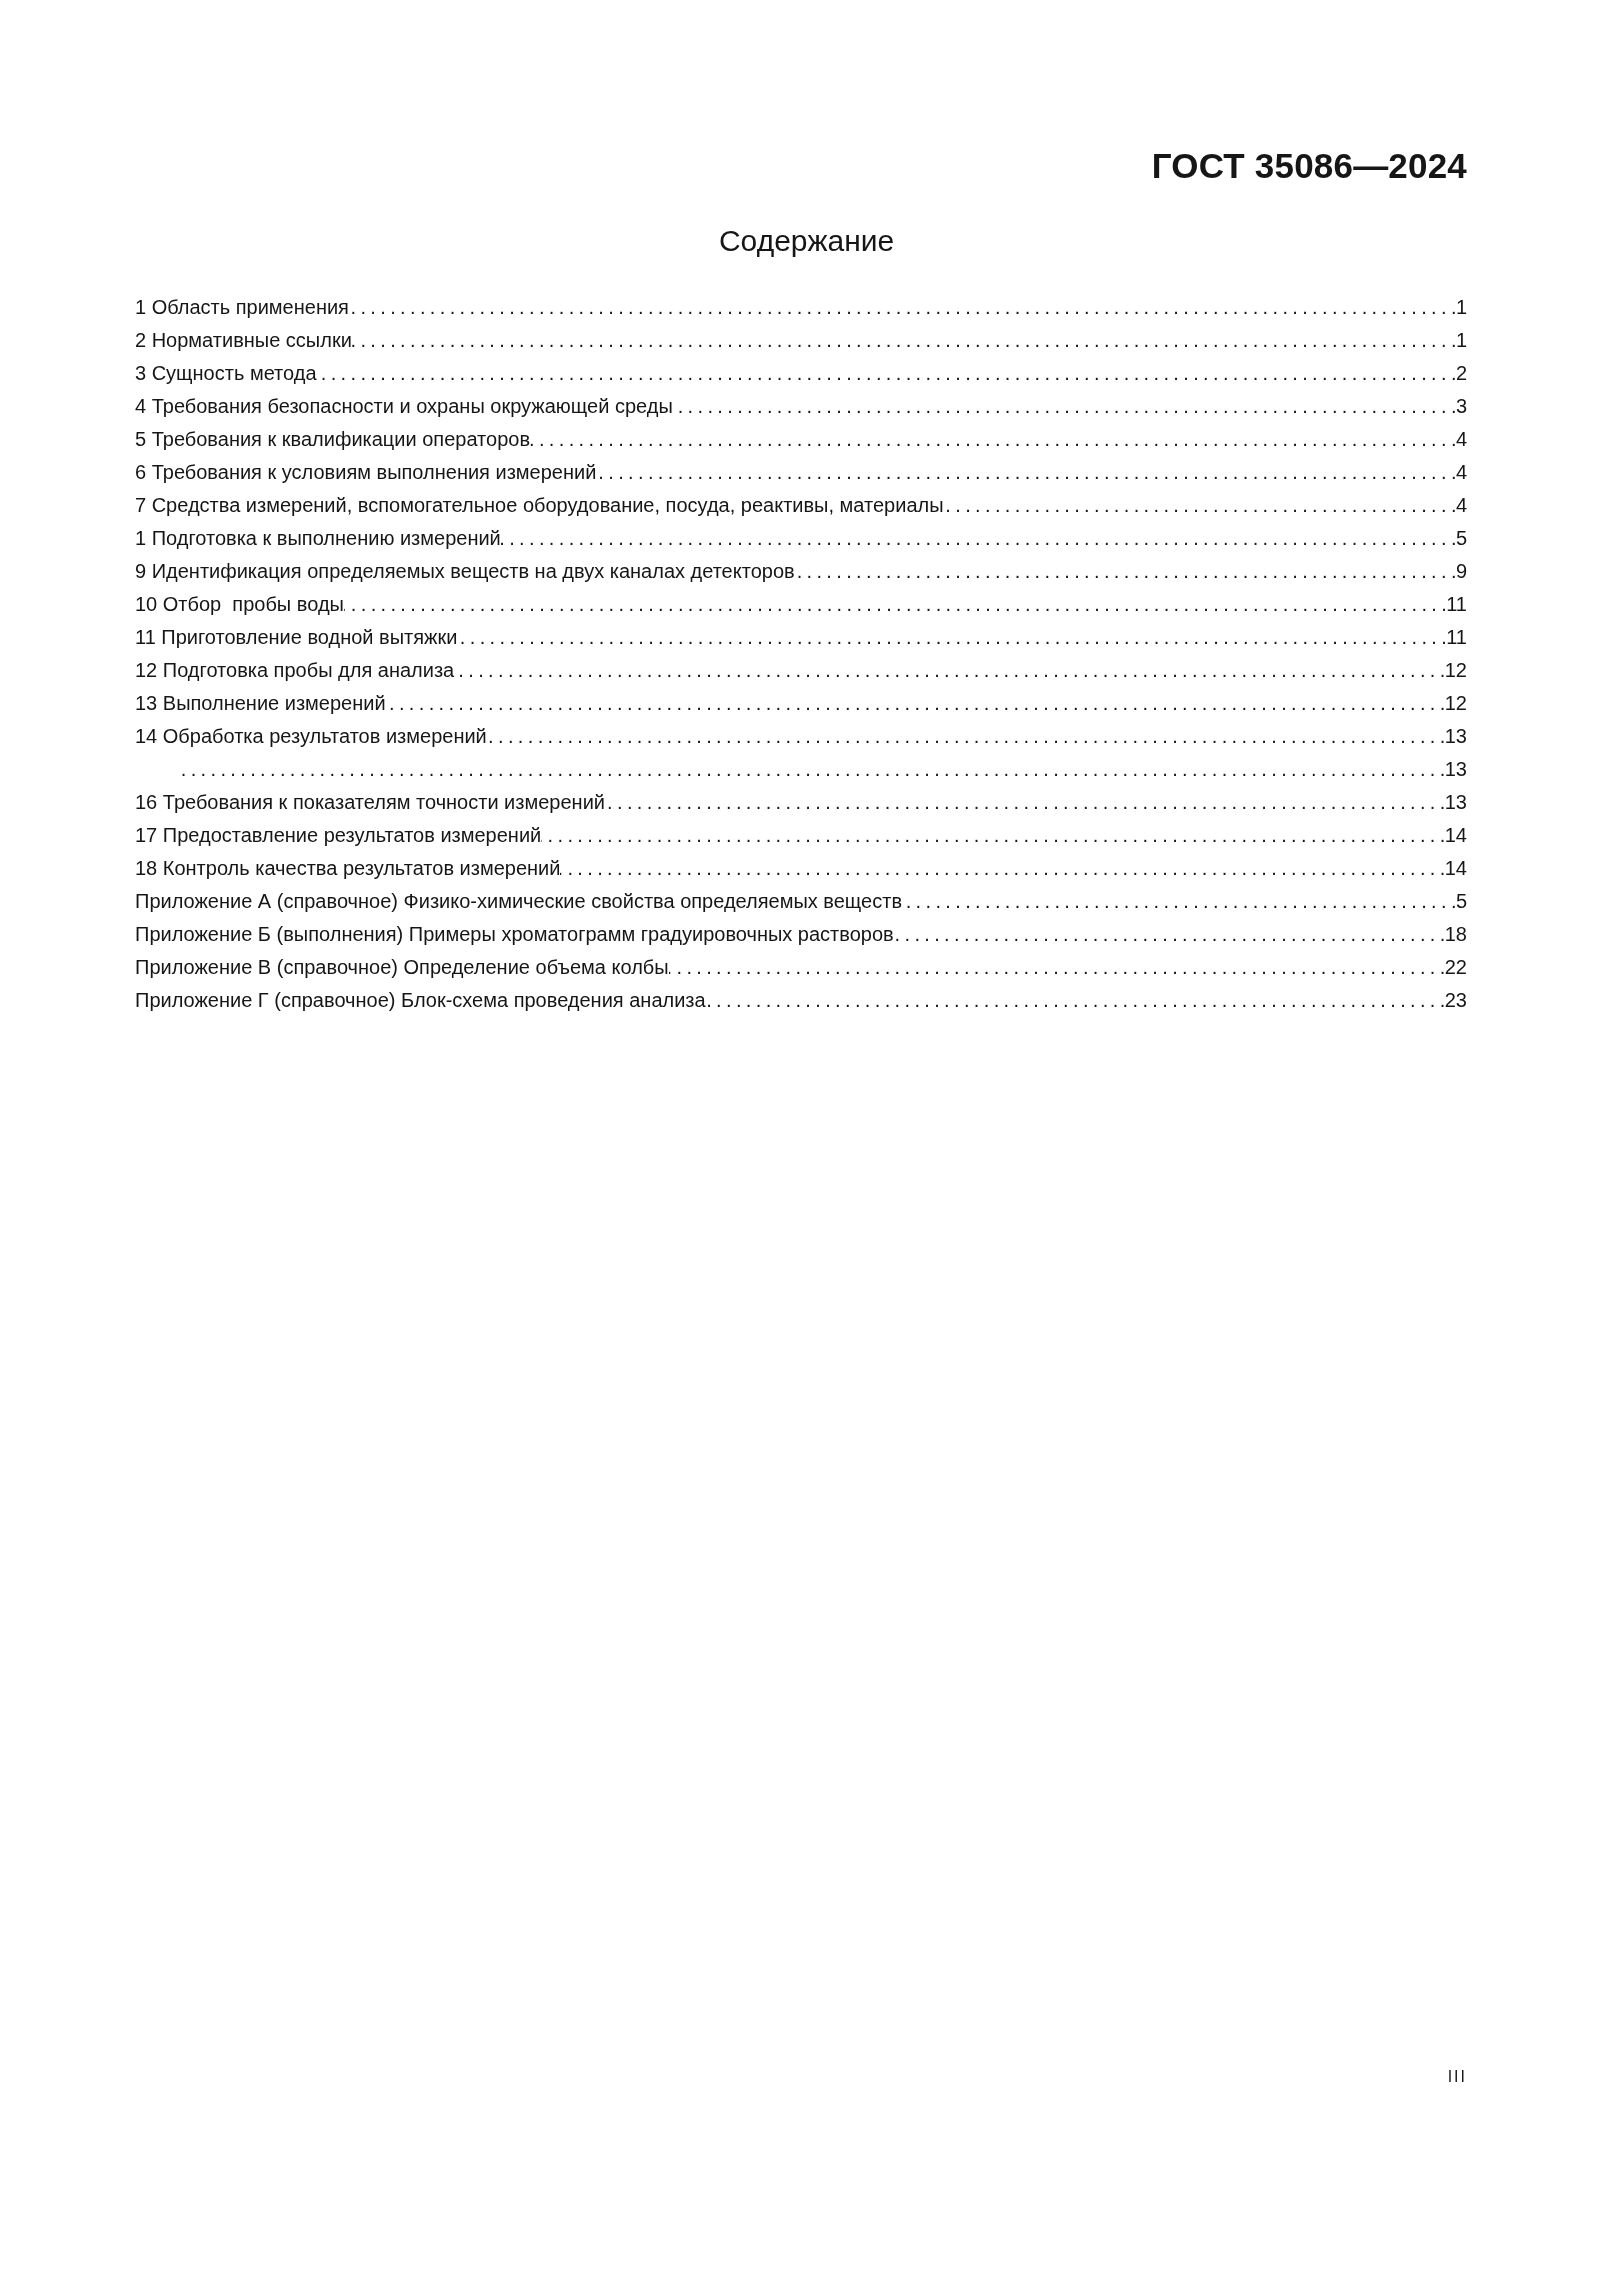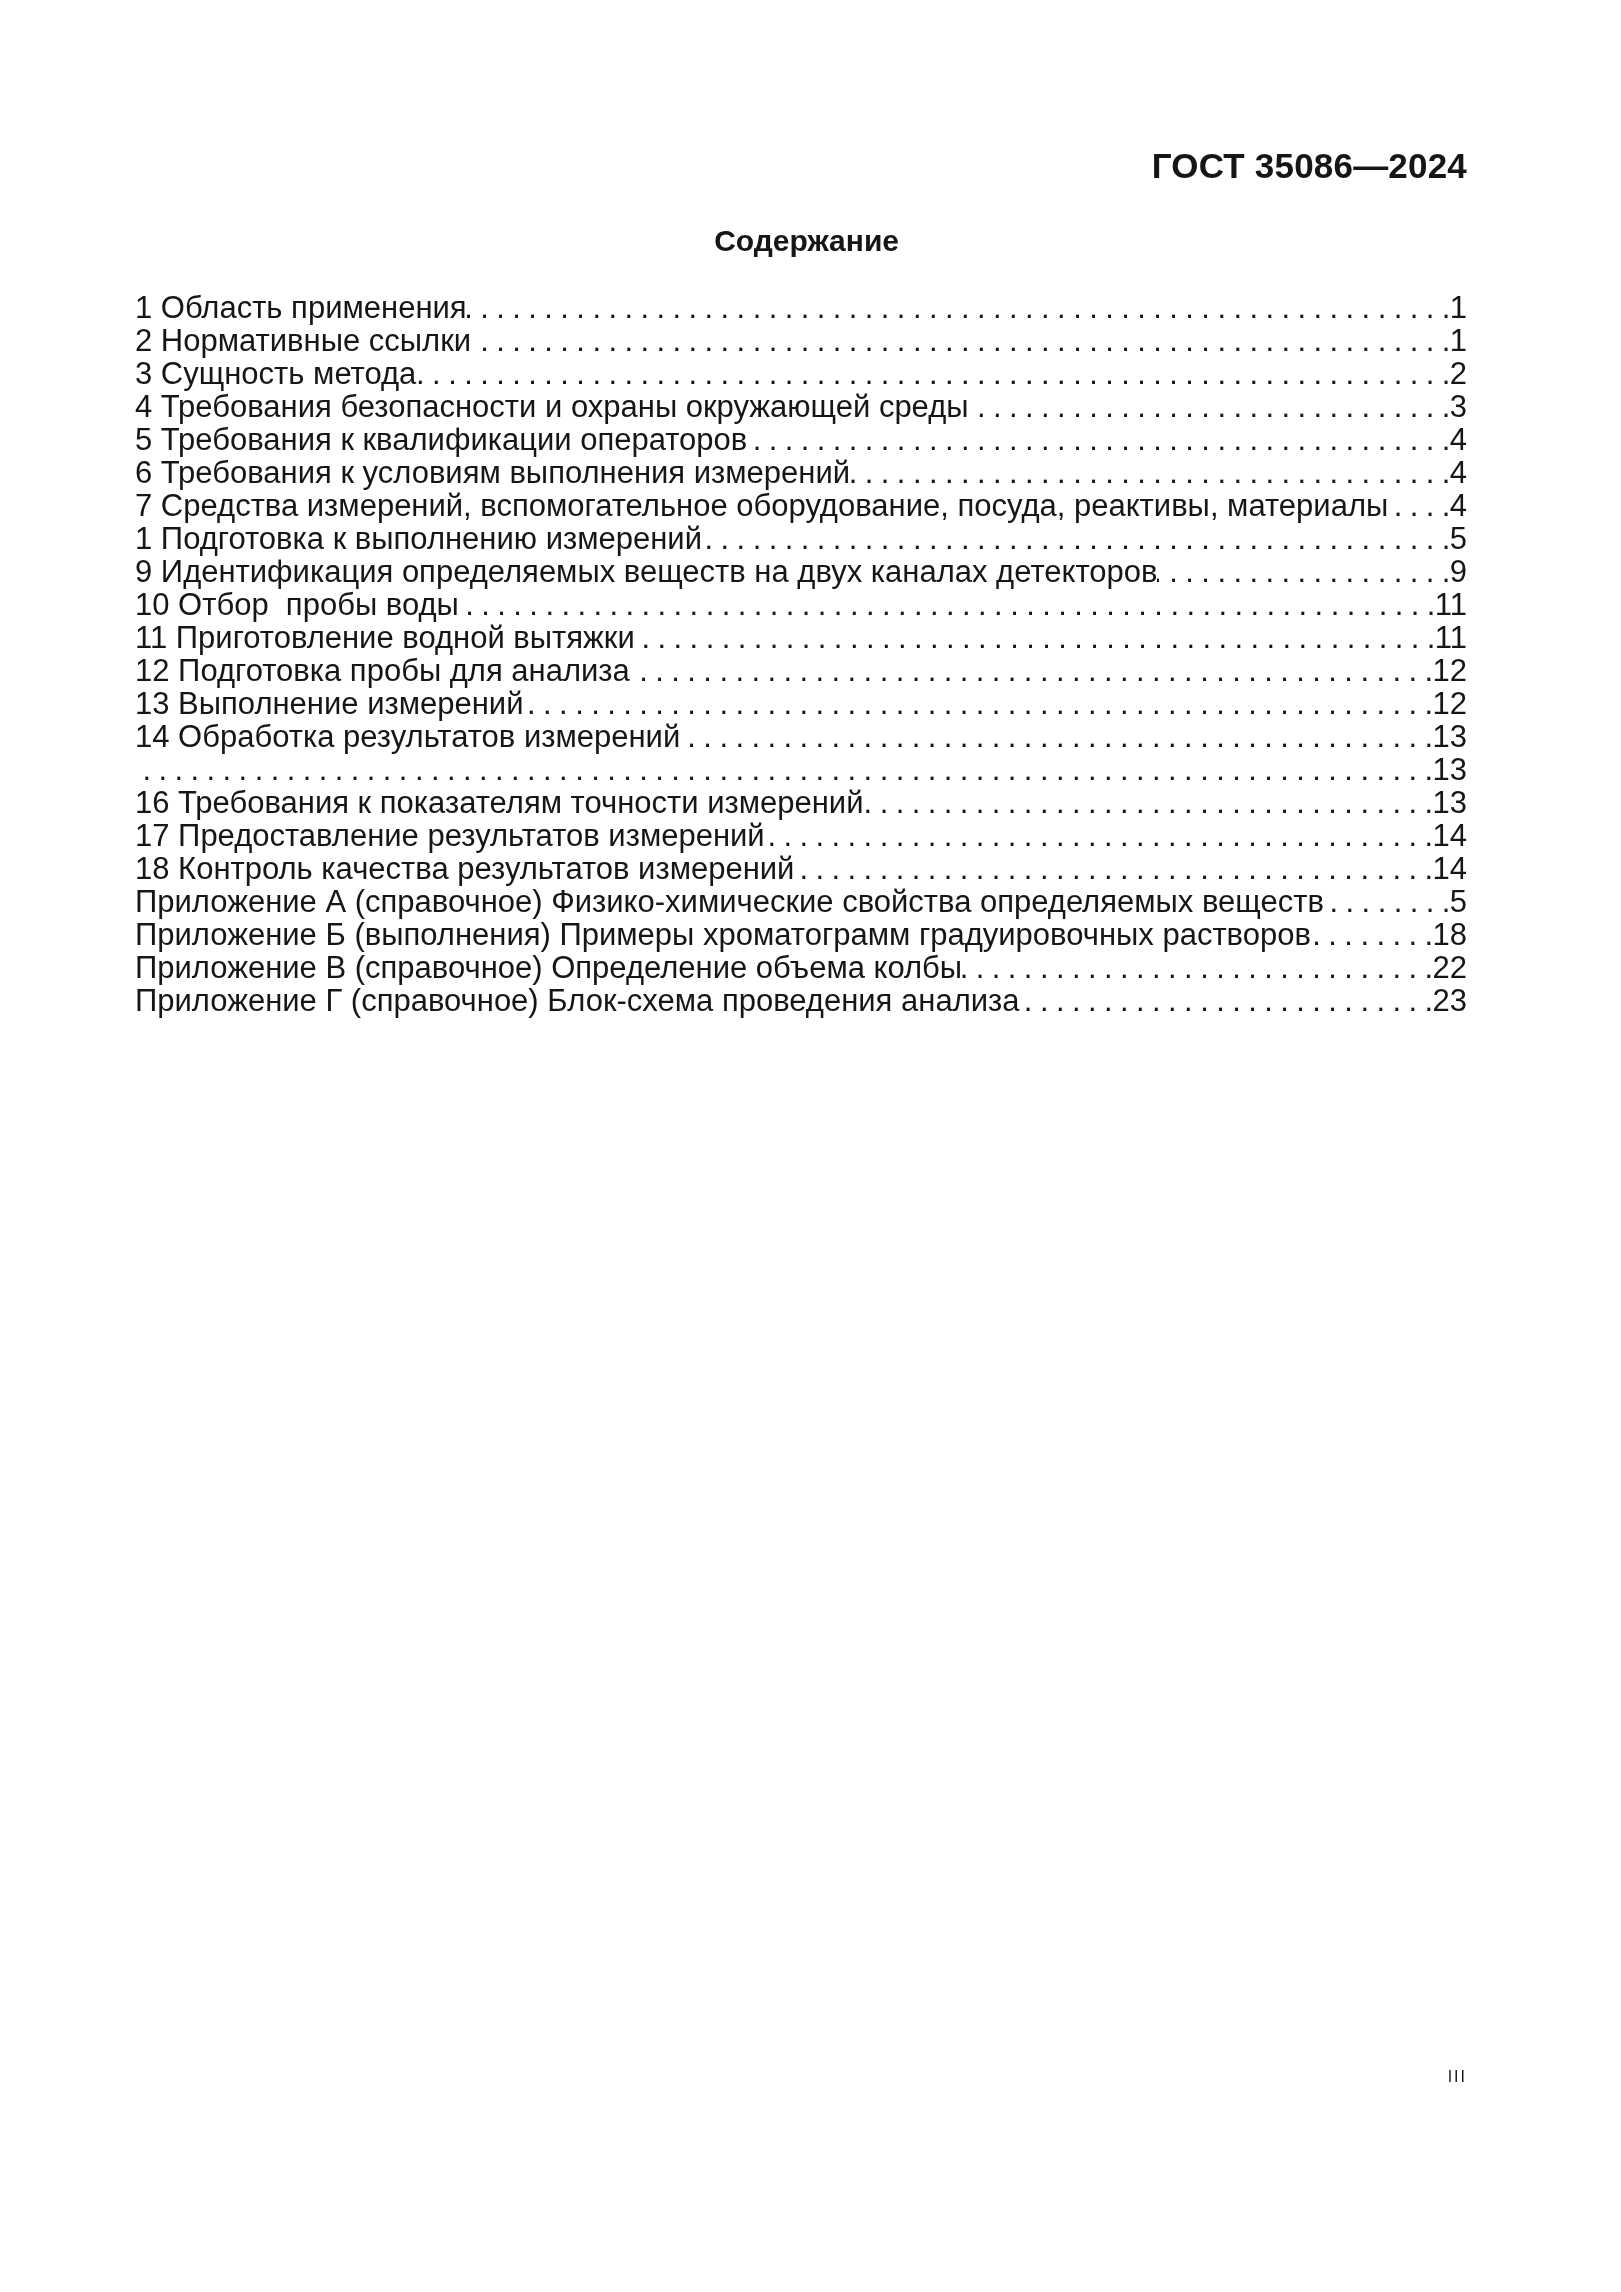--- a/index.html
+++ b/index.html
@@ -23,35 +23,35 @@
     white-space: pre;
   }
 
   .doc-title {
     position: absolute;
     top: 224px;
     left: 0;
     right: 7.8px;
     text-align: center;
     font-size: 30px;
-    font-weight: bold;
+    font-weight: normal;
   }
 
   .toc {
     position: absolute;
     top: 291px;
     left: 135px;
     right: 154px;
   }
 
   .toc-row {
     display: flex;
     align-items: baseline;
     height: 33px;
-    font-size: 31px;
+    font-size: 20px;
     line-height: 33px;
   }
 
   .toc-label {
     flex: 0 0 auto;
     white-space: pre; 
   }
 
   .toc-dots {
     flex: 1 1 auto;

